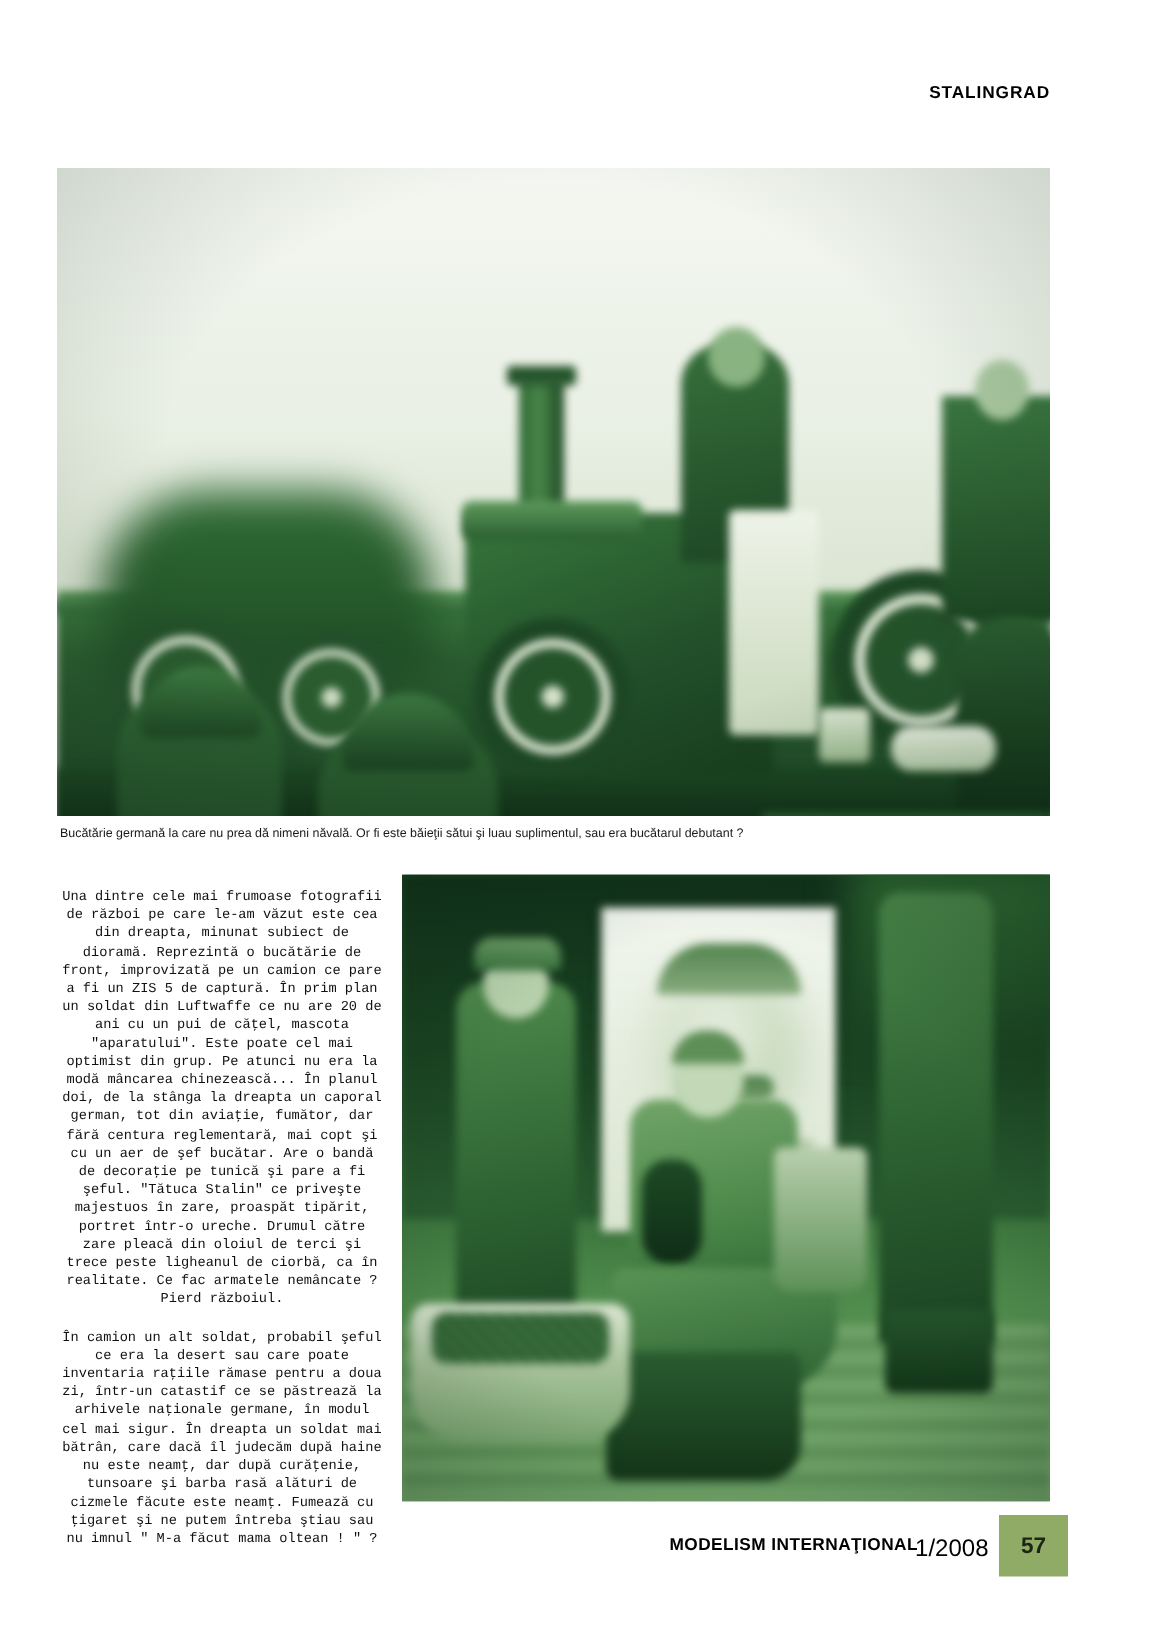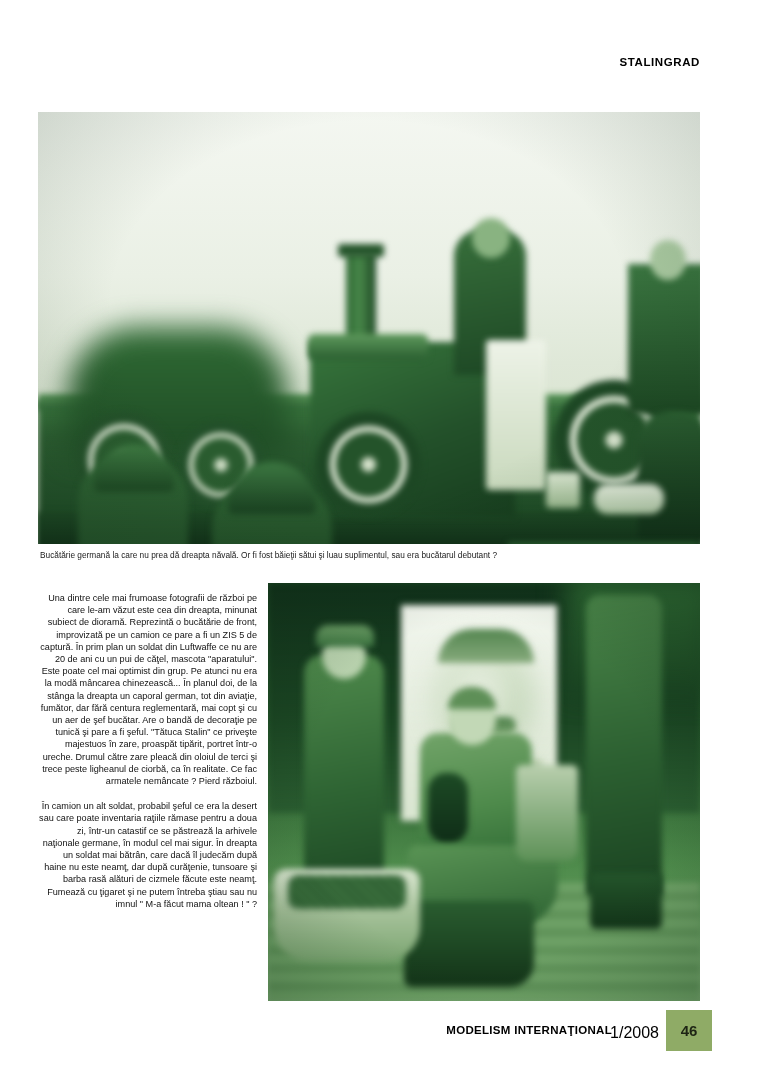--- a/index.html
+++ b/index.html
@@ -88,22 +88,22 @@
     position: absolute;
     left: 39px;
     top: 592px;
     width: 218px;
   }
   #body-column p {
     margin: 0 0 13px 0;
     font-size: 9.1px;
     line-height: 12.2px;
     color: #111111;
-    text-align: right;
-    font-family: Liberation Sans, sans-serif;
+    text-align: center;
+    font-family: Liberation Mono, monospace;
   }
   #body-column p:last-child { margin-bottom: 0; }
 
   
   #page-footer {
     position: absolute;
     left: 38px;
     top: 1018px;
     width: 662px;
     height: 34px;
@@ -214,21 +214,21 @@
     <div class="hard" style="left:556px; top:372px; width:70px; height:30px; border-radius:14px;
                 background:linear-gradient(180deg,#eaf1e3,#b6cdab);"></div>
 
     <div class="hard" style="left:470px; top:430px; width:190px; height:44px;
                 background:linear-gradient(180deg,#2b5f31,#1a4421);"></div>
     <div class="hard" style="left:0; top:0; width:662px; height:432px; filter:none;
                 background:radial-gradient(ellipse at 50% 45%, rgba(0,0,0,0) 55%, rgba(20,50,25,0.20) 100%);"></div>
   </div>
 </div>
 
-<div id="caption-top">Bucătărie germană la care nu prea dă dreapta năvală. Or fi fost băieţii sătui şi luau suplimentul, sau era bucătarul debutant ?</div>
+<div id="caption-top">Bucătărie germană la care nu prea dă nimeni năvală. Or fi este băieţii sătui şi luau suplimentul, sau era bucătarul debutant ?</div>
 
 <div id="body-column">
   <p>Una dintre cele mai frumoase fotografii de război pe care le-am văzut este cea din dreapta, minunat subiect de dioramă. Reprezintă o bucătărie de front, improvizată pe un camion ce pare a fi un ZIS 5 de captură. În prim plan un soldat din Luftwaffe ce nu are 20 de ani cu un pui de căţel, mascota "aparatului". Este poate cel mai optimist din grup. Pe atunci nu era la modă mâncarea chinezească... În planul doi, de la stânga la dreapta un caporal german, tot din aviaţie, fumător, dar fără centura reglementară, mai copt şi cu un aer de şef bucătar. Are o bandă de decoraţie pe tunică şi pare a fi şeful. "Tătuca Stalin" ce priveşte majestuos în zare, proaspăt tipărit, portret într-o ureche. Drumul către zare pleacă din oloiul de terci şi trece peste ligheanul de ciorbă, ca în realitate. Ce fac armatele nemâncate ? Pierd războiul.</p>
   <p>În camion un alt soldat, probabil şeful ce era la desert sau care poate inventaria raţiile rămase pentru a doua zi, într-un catastif ce se păstrează la arhivele naţionale germane, în modul cel mai sigur. În dreapta un soldat mai bătrân, care dacă îl judecăm după haine nu este neamţ, dar după curăţenie, tunsoare şi barba rasă alături de cizmele făcute este neamţ. Fumează cu ţigaret şi ne putem întreba ştiau sau nu imnul " M-a făcut mama oltean ! " ?</p>
 </div>
 
 <div class="photo" id="photo-bottom">
   <div class="duotone">
     <div class="sky" style="background:linear-gradient(180deg,#1c4a23 0%,#2a5f2f 42%,#4f8c4c 68%,#7fae76 100%);"></div>
 
@@ -289,15 +289,15 @@
 
     <div class="hard" style="left:0; top:0; width:432px; height:418px; filter:none;
                 background:radial-gradient(ellipse at 50% 50%, rgba(0,0,0,0) 58%, rgba(15,40,20,0.24) 100%);"></div>
   </div>
 </div>
 
 <div id="page-footer">
   <span id="footer-brand">MODELISM INTERNAŢIONAL</span>
   <span id="footer-issue">1/2008</span>
   <div id="page-number-box">
-    <span class="num">46</span>
+    <span class="num">57</span>
   </div>
 </div>
 
 </body></html>

